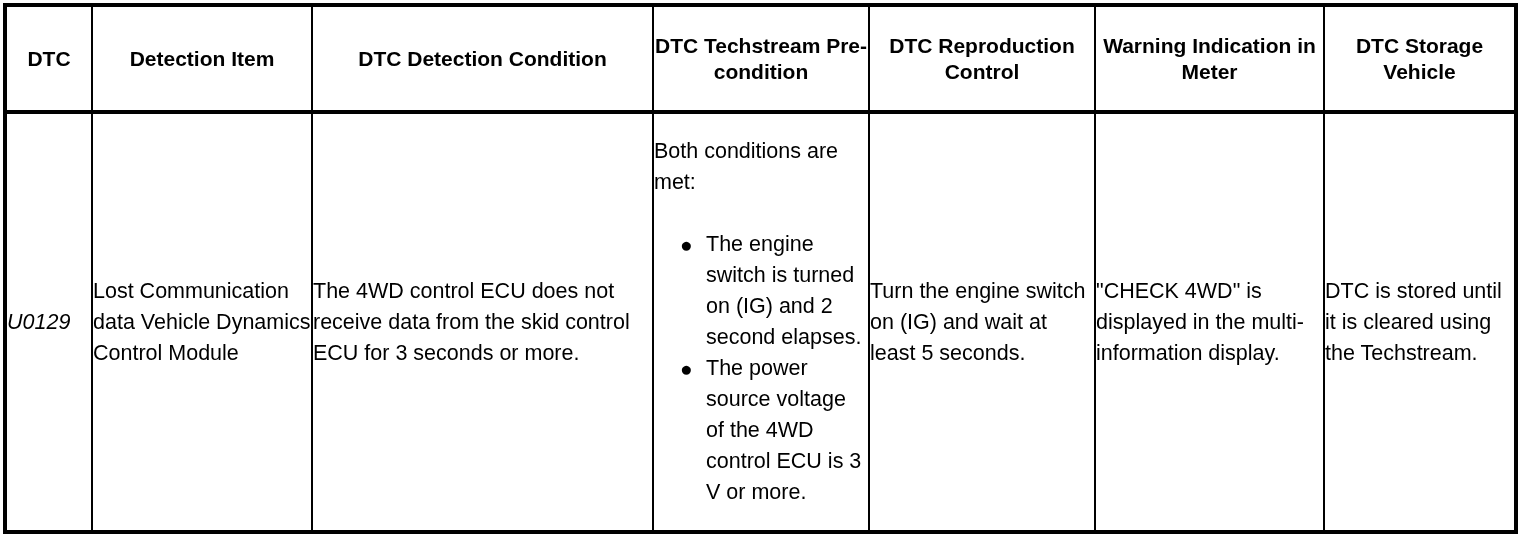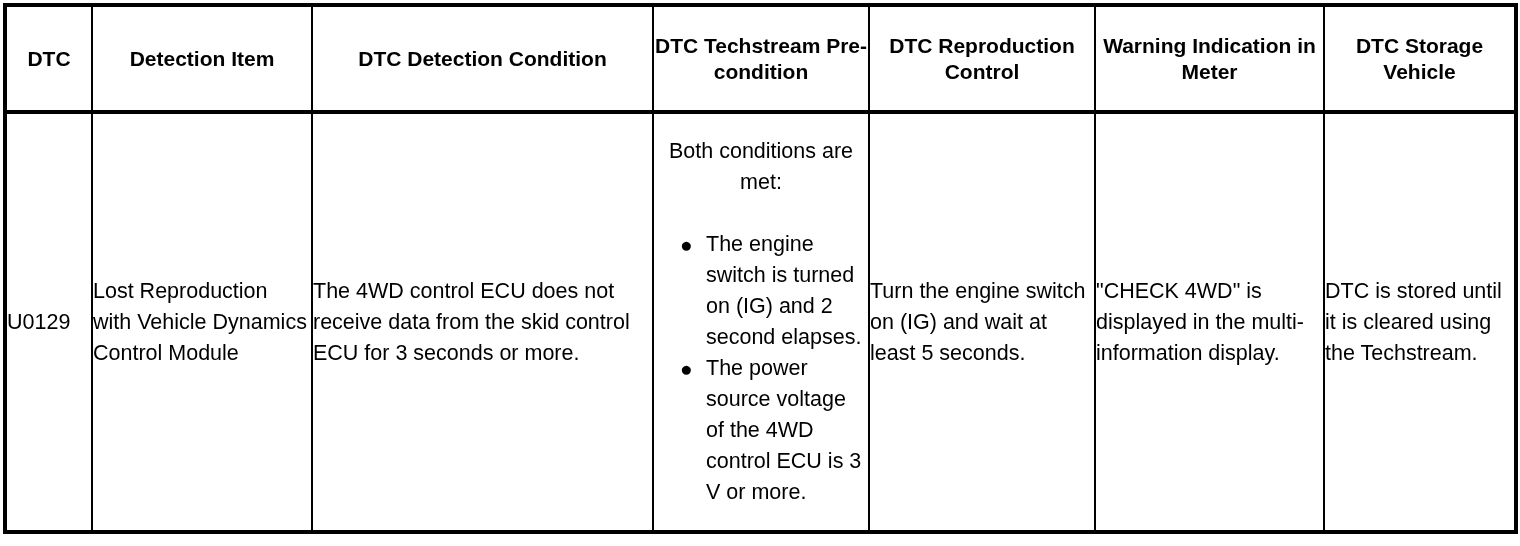--- a/index.html
+++ b/index.html
@@ -60,35 +60,35 @@
     font-size: 21.5px;
     line-height: 31px;
     text-align: left;
     vertical-align: middle;
     padding: 0 6px 0 8px;
   }
 
   td.cell-dtc {
     text-align: left;
     padding-left: 10px;
+    font-style: italic;
   }
 
   
   col.c1 { width: 87px; }
   col.c2 { width: 220px; }
   col.c3 { width: 341px; }
   col.c4 { width: 216px; }
   col.c5 { width: 226px; }
   col.c6 { width: 229px; }
   col.c7 { width: 192px; }
 
   .precond-intro {
     margin: 0 0 0 0;
     padding: 0;
-    text-align: center;
   }
 
   ul.precond-list {
     list-style: none;
     margin: 0;
     padding: 0;
   }
 
   ul.precond-list > li {
     position: relative;
@@ -130,21 +130,21 @@
         <th>DTC Detection Condition</th>
         <th>DTC Techstream Pre-condition</th>
         <th>DTC Reproduction Control</th>
         <th>Warning Indication in Meter</th>
         <th>DTC Storage Vehicle</th>
       </tr>
     </thead>
     <tbody>
       <tr>
         <td class="cell-dtc">U0129</td>
-        <td>Lost Reproduction with Vehicle Dynamics Control Module</td>
+        <td>Lost Communication data Vehicle Dynamics Control Module</td>
         <td>The 4WD control ECU does not receive data from the skid control ECU for 3 seconds or more.</td>
         <td>
           <div class="precond-intro">Both conditions are met:</div>
           <div class="spacer-line"></div>
           <ul class="precond-list">
             <li>
               <span class="bullet">●</span>
               <span>The engine switch is turned on (IG) and 2 second elapses.</span>
             </li>
             <li>

